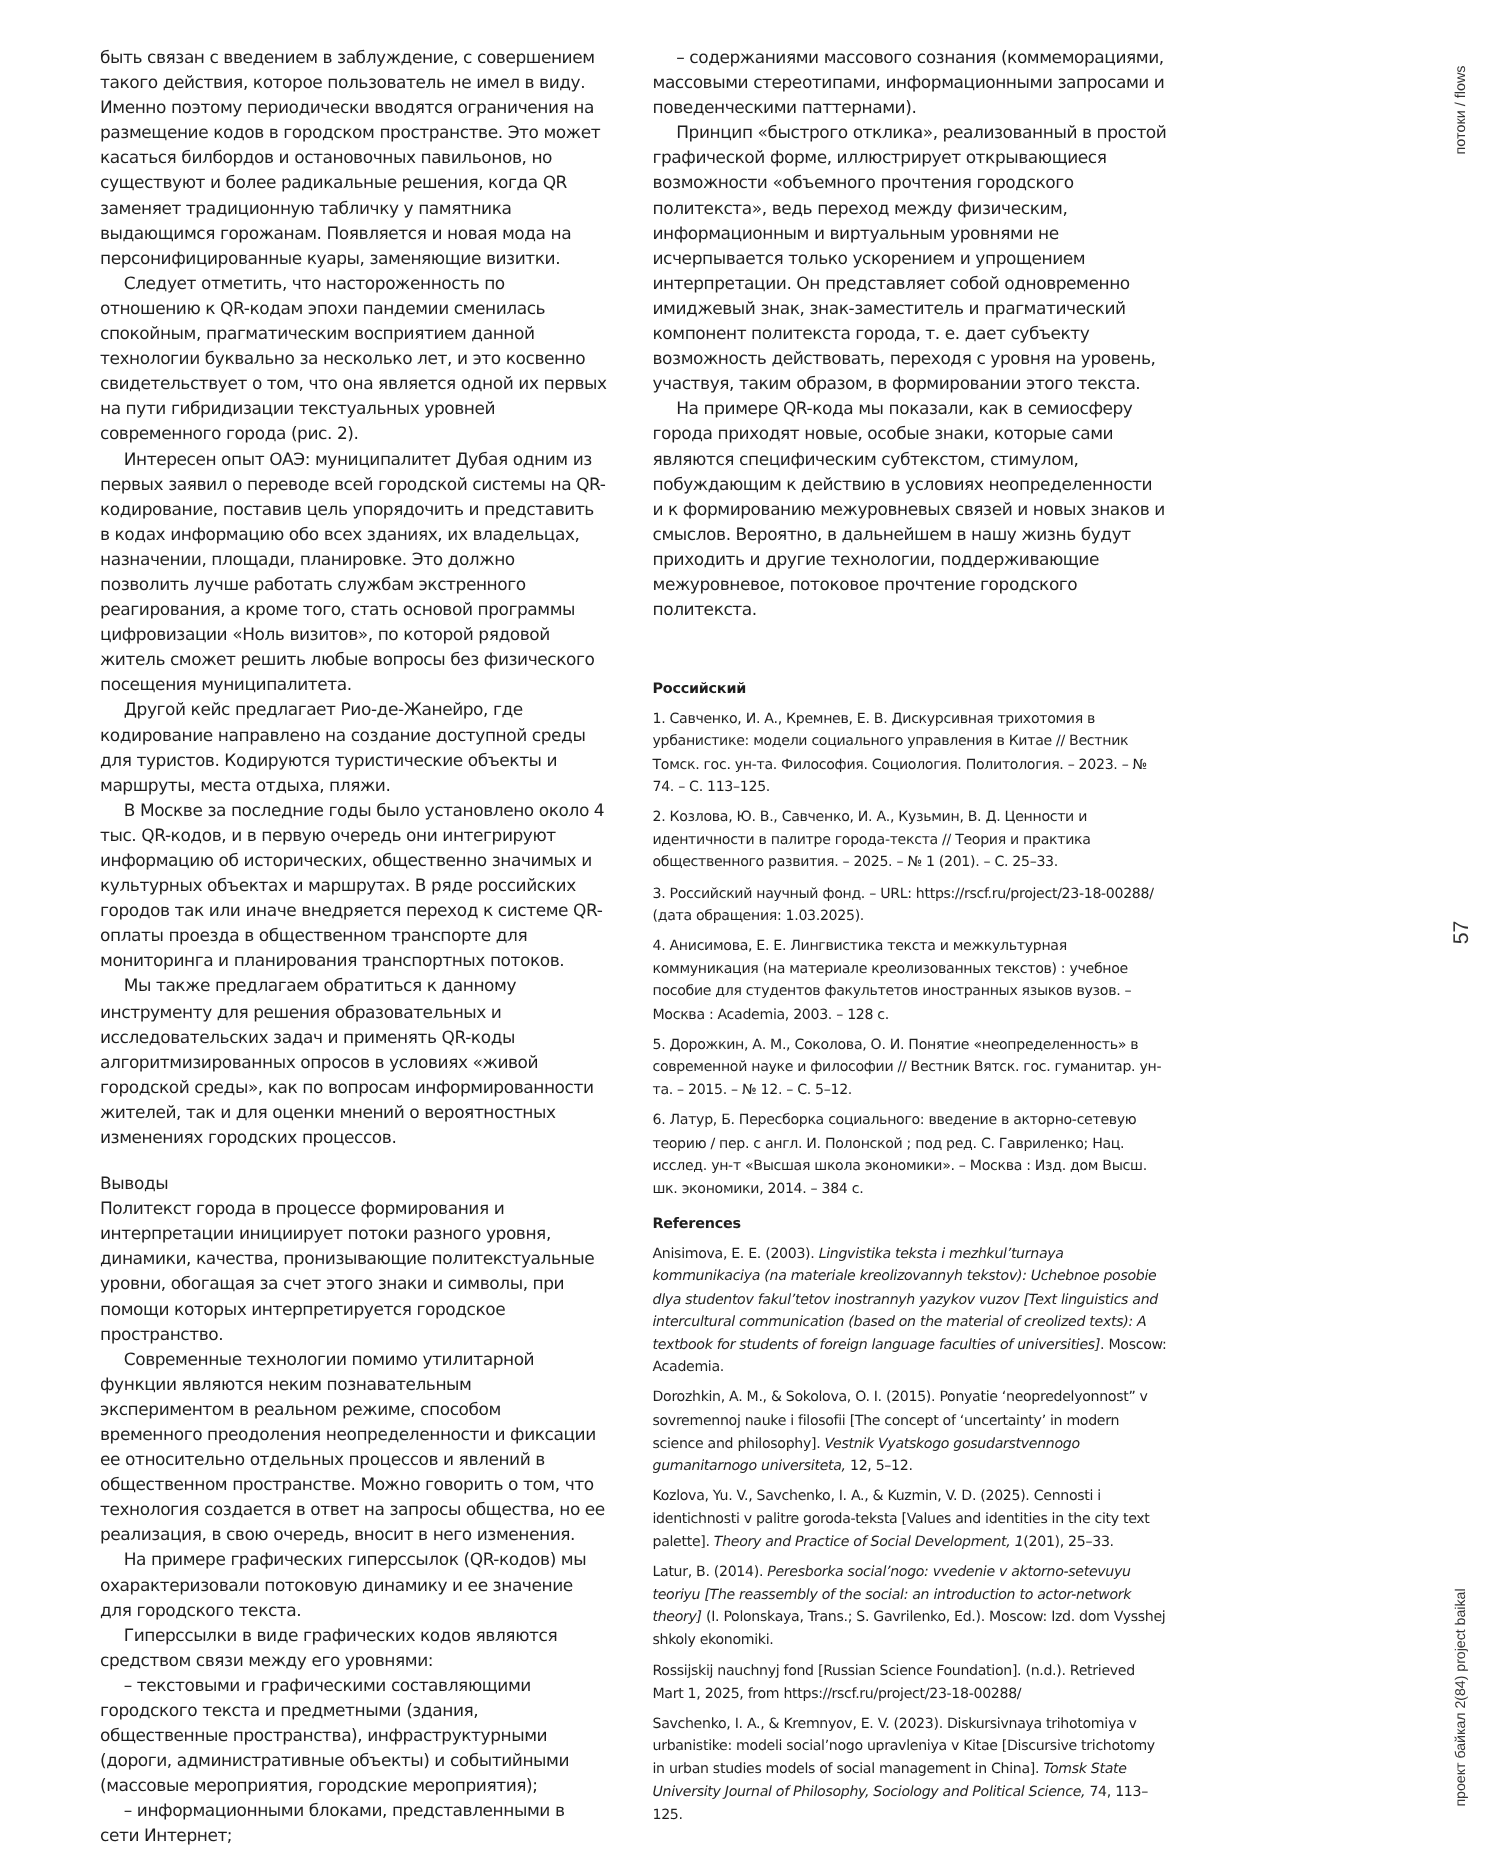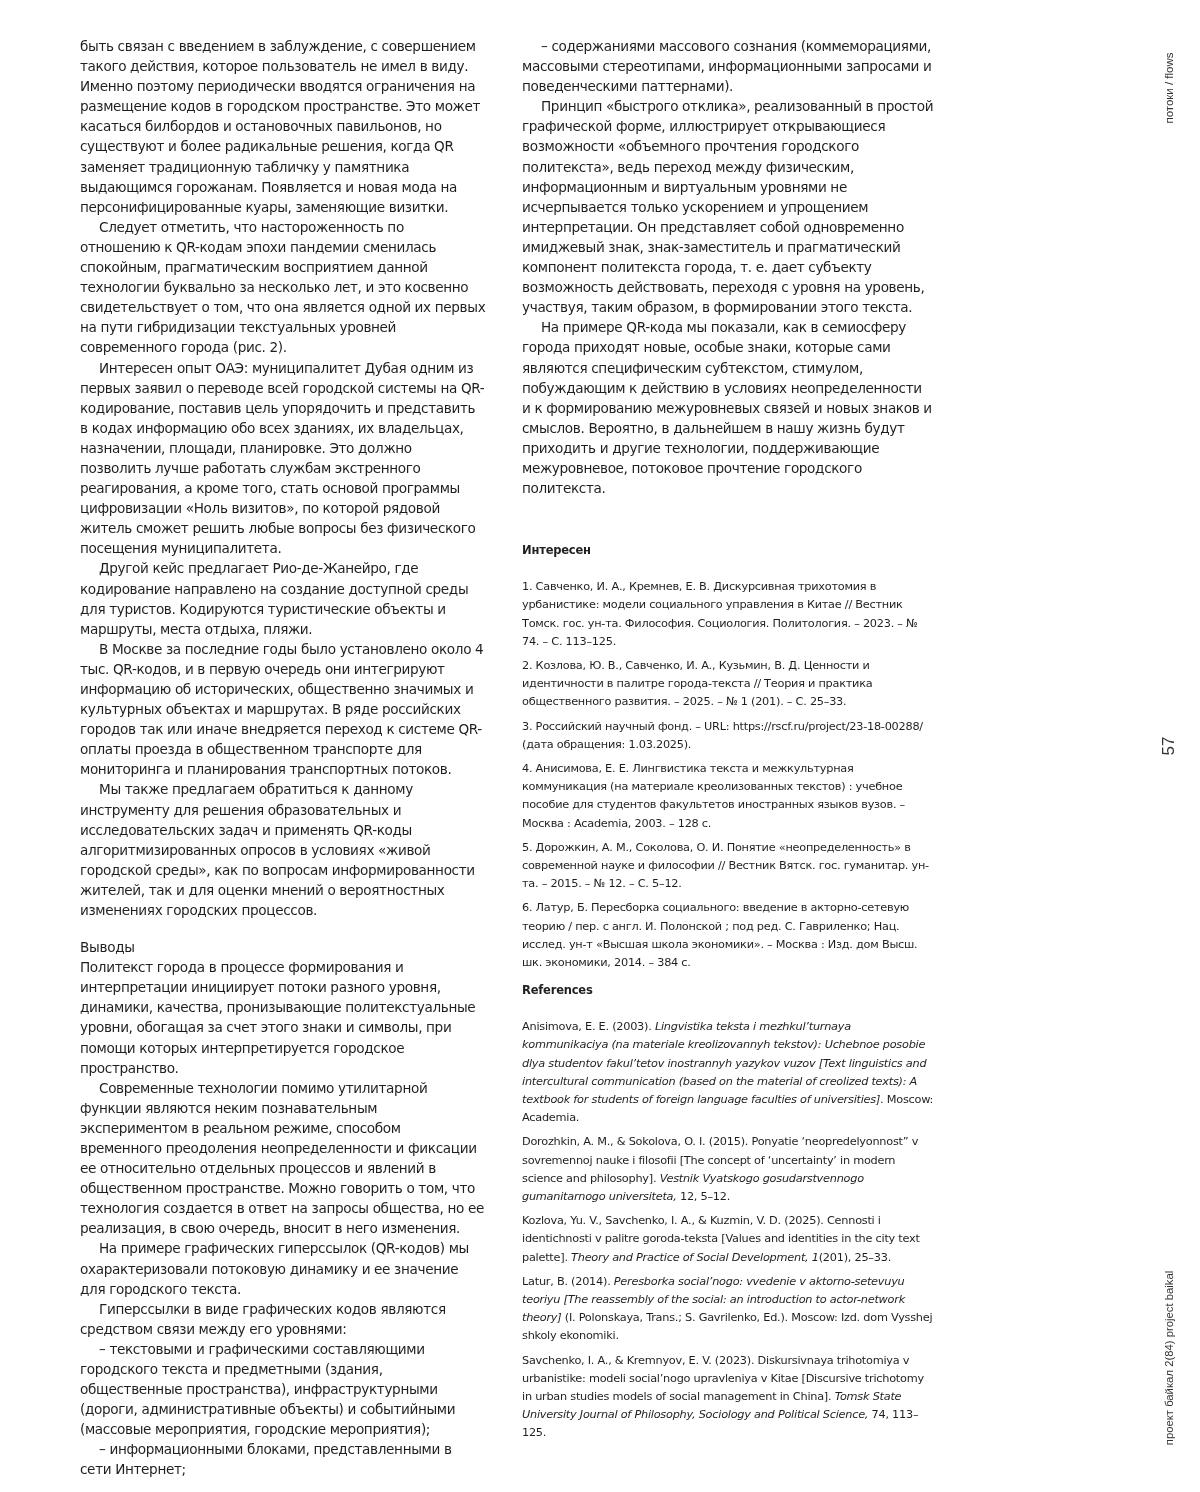--- a/index.html
+++ b/index.html
@@ -6,21 +6,21 @@
   body { width: 1200px; height: 1492px; position: relative; overflow: hidden; color: #1f1f1f; font-family: "DejaVu Sans", sans-serif; }
   .col { position: absolute; top: 36px; }
   .col-left { left: 80px; width: 406px; }
   .col-right { left: 522px; width: 412px; }
   .body-text { font-size: 13.6px; line-height: 20.1px; letter-spacing: -0.35px; word-spacing: 0px; margin: 0; text-align: left; }
   .indent { text-indent: 19px; }
   .list-item { text-indent: 19px; }
   .heading { font-weight: normal; font-size: 13.6px; line-height: 20px; margin: 17px 0 0 0; letter-spacing: -0.3px; }
   .ref-heading { font-weight: bold; font-size: 11.5px; line-height: 16px; margin: 0; letter-spacing: -0.2px; }
   .ref { font-size: 11.3px; line-height: 18.2px; margin: 6px 0 0 0; letter-spacing: -0.25px; }
-  .ref-first { margin-top: 20px; }
+  .ref-first { margin-top: 8px; }
   .lit-block { margin-top: 44px; }
   .refs-block { margin-top: 10px; }
   .side { position: absolute; left: 1158px; transform-origin: center center; white-space: nowrap; font-family: "Liberation Sans", sans-serif; color: #333; }
   .side-section { top: 46px; width: 22px; height: 84px; }
   .side-section span, .side-page span, .side-journal span { display: block; transform: rotate(-90deg); position: absolute; left: 50%; top: 50%; white-space: nowrap; }
   .side-section span { font-size: 11.5px; transform: translate(-50%, -50%) rotate(-90deg); }
   .side-page { top: 728px; width: 22px; height: 36px; }
   .side-page span { font-size: 17px; transform: translate(-50%, -50%) rotate(-90deg); }
   .side-journal { top: 1268px; width: 22px; height: 180px; }
   .side-journal span { font-size: 11.3px; transform: translate(-50%, -50%) rotate(-90deg); }
@@ -55,30 +55,31 @@
   <p class="body-text list-item">–  текстовыми и графическими составляющими городского текста и предметными (здания, общественные пространства), инфраструктурными (дороги, административные объекты) и событийными (массовые мероприятия, городские мероприятия);</p>
   <p class="body-text list-item">–  информационными блоками, представленными в сети Интернет;</p>
 </div>
 
 <div class="col col-right">
   <p class="body-text list-item">–  содержаниями массового сознания (коммеморациями, массовыми стереотипами, информационными запросами и поведенческими паттернами).</p>
   <p class="body-text indent">Принцип «быстрого отклика», реализованный в простой графической форме, иллюстрирует открывающиеся возможности «объемного прочтения городского политекста», ведь переход между физическим, информационным и виртуальным уровнями не исчерпывается только ускорением и упрощением интерпретации. Он представляет собой одновременно имиджевый знак, знак-заместитель и прагматический компонент политекста города, т. е. дает субъекту возможность действовать, переходя с уровня на уровень, участвуя, таким образом, в формировании этого текста.</p>
   <p class="body-text indent">На примере QR-кода мы показали, как в семиосферу города приходят новые, особые знаки, которые сами являются специфическим субтекстом, стимулом, побуждающим к действию в условиях неопределенности и к формированию межуровневых связей и новых знаков и смыслов. Вероятно, в дальнейшем в нашу жизнь будут приходить и другие технологии, поддерживающие межуровневое, потоковое прочтение городского политекста.</p>
 
   <div class="lit-block">
-    <h4 class="ref-heading">Интересен</h4>
+    <h4 class="ref-heading">Российский</h4>
     <p class="ref ref-first">1. Савченко, И. А., Кремнев, Е. В. Дискурсивная трихотомия в урбанистике: модели социального управления в Китае // Вестник Томск. гос. ун-та. Философия. Социология. Политология. – 2023. – № 74. – С. 113–125.</p>
     <p class="ref">2. Козлова, Ю. В., Савченко, И. А., Кузьмин, В. Д. Ценности и идентичности в палитре города-текста // Теория и практика общественного развития. – 2025. – № 1 (201). – С. 25–33.</p>
     <p class="ref">3. Российский научный фонд. – URL: https://rscf.ru/project/23-18-00288/ (дата обращения: 1.03.2025).</p>
     <p class="ref">4. Анисимова, Е. Е. Лингвистика текста и межкультурная коммуникация (на материале креолизованных текстов) : учебное пособие для студентов факультетов иностранных языков вузов. – Москва : Academia, 2003. – 128 с.</p>
     <p class="ref">5. Дорожкин, А. М., Соколова, О. И. Понятие «неопределенность» в современной науке и философии // Вестник Вятск. гос. гуманитар. ун-та. – 2015. – № 12. – С. 5–12.</p>
     <p class="ref">6. Латур, Б. Пересборка социального: введение в акторно-сетевую теорию / пер. с англ. И. Полонской ; под ред. С. Гавриленко; Нац. исслед. ун-т «Высшая школа экономики». – Москва : Изд. дом Высш. шк. экономики, 2014. – 384 с.</p>
   </div>
 
   <div class="refs-block">
     <h4 class="ref-heading">References</h4>
     <p class="ref ref-first"><span>Anisimova, E. E. (2003). </span><em>Lingvistika teksta i mezhkul’turnaya kommunikaciya (na materiale kreolizovannyh tekstov): Uchebnoe posobie dlya studentov fakul’tetov inostrannyh yazykov vuzov [Text linguistics and intercultural communication (based on the material of creolized texts): A textbook for students of foreign language faculties of universities]</em><span>. Moscow: Academia.</span></p>
     <p class="ref"><span>Dorozhkin, A. M., &amp; Sokolova, O. I. (2015). Ponyatie ‘neopredelyonnost” v sovremennoj nauke i filosofii [The concept of ‘uncertainty’ in modern science and philosophy]. </span><em>Vestnik Vyatskogo gosudarstvennogo gumanitarnogo universiteta,</em><span> 12, 5–12.</span></p>
     <p class="ref"><span>Kozlova, Yu. V., Savchenko, I. A., &amp; Kuzmin, V. D. (2025). Cennosti i identichnosti v palitre goroda-teksta [Values and identities in the city text palette]. </span><em>Theory and Practice of Social Development, 1</em><span>(201), 25–33.</span></p>
     <p class="ref"><span>Latur, B. (2014). </span><em>Peresborka social’nogo: vvedenie v aktorno-setevuyu teoriyu [The reassembly of the social: an introduction to actor-network theory]</em><span> (I. Polonskaya, Trans.; S. Gavrilenko, Ed.). Moscow: Izd. dom Vysshej shkoly ekonomiki.</span></p>
+    <p class="ref"><span>Rossijskij nauchnyj fond [Russian Science Foundation]. (n.d.). Retrieved Mart 1, 2025, from https://rscf.ru/project/23-18-00288/</span><em></em><span></span></p>
     <p class="ref"><span>Savchenko, I. A., &amp; Kremnyov, E. V. (2023). Diskursivnaya trihotomiya v urbanistike: modeli social’nogo upravleniya v Kitae [Discursive trichotomy in urban studies models of social management in China]. </span><em>Tomsk State University Journal of Philosophy, Sociology and Political Science,</em><span> 74, 113–125.</span></p>
   </div>
 </div>
 
 </body></html>

